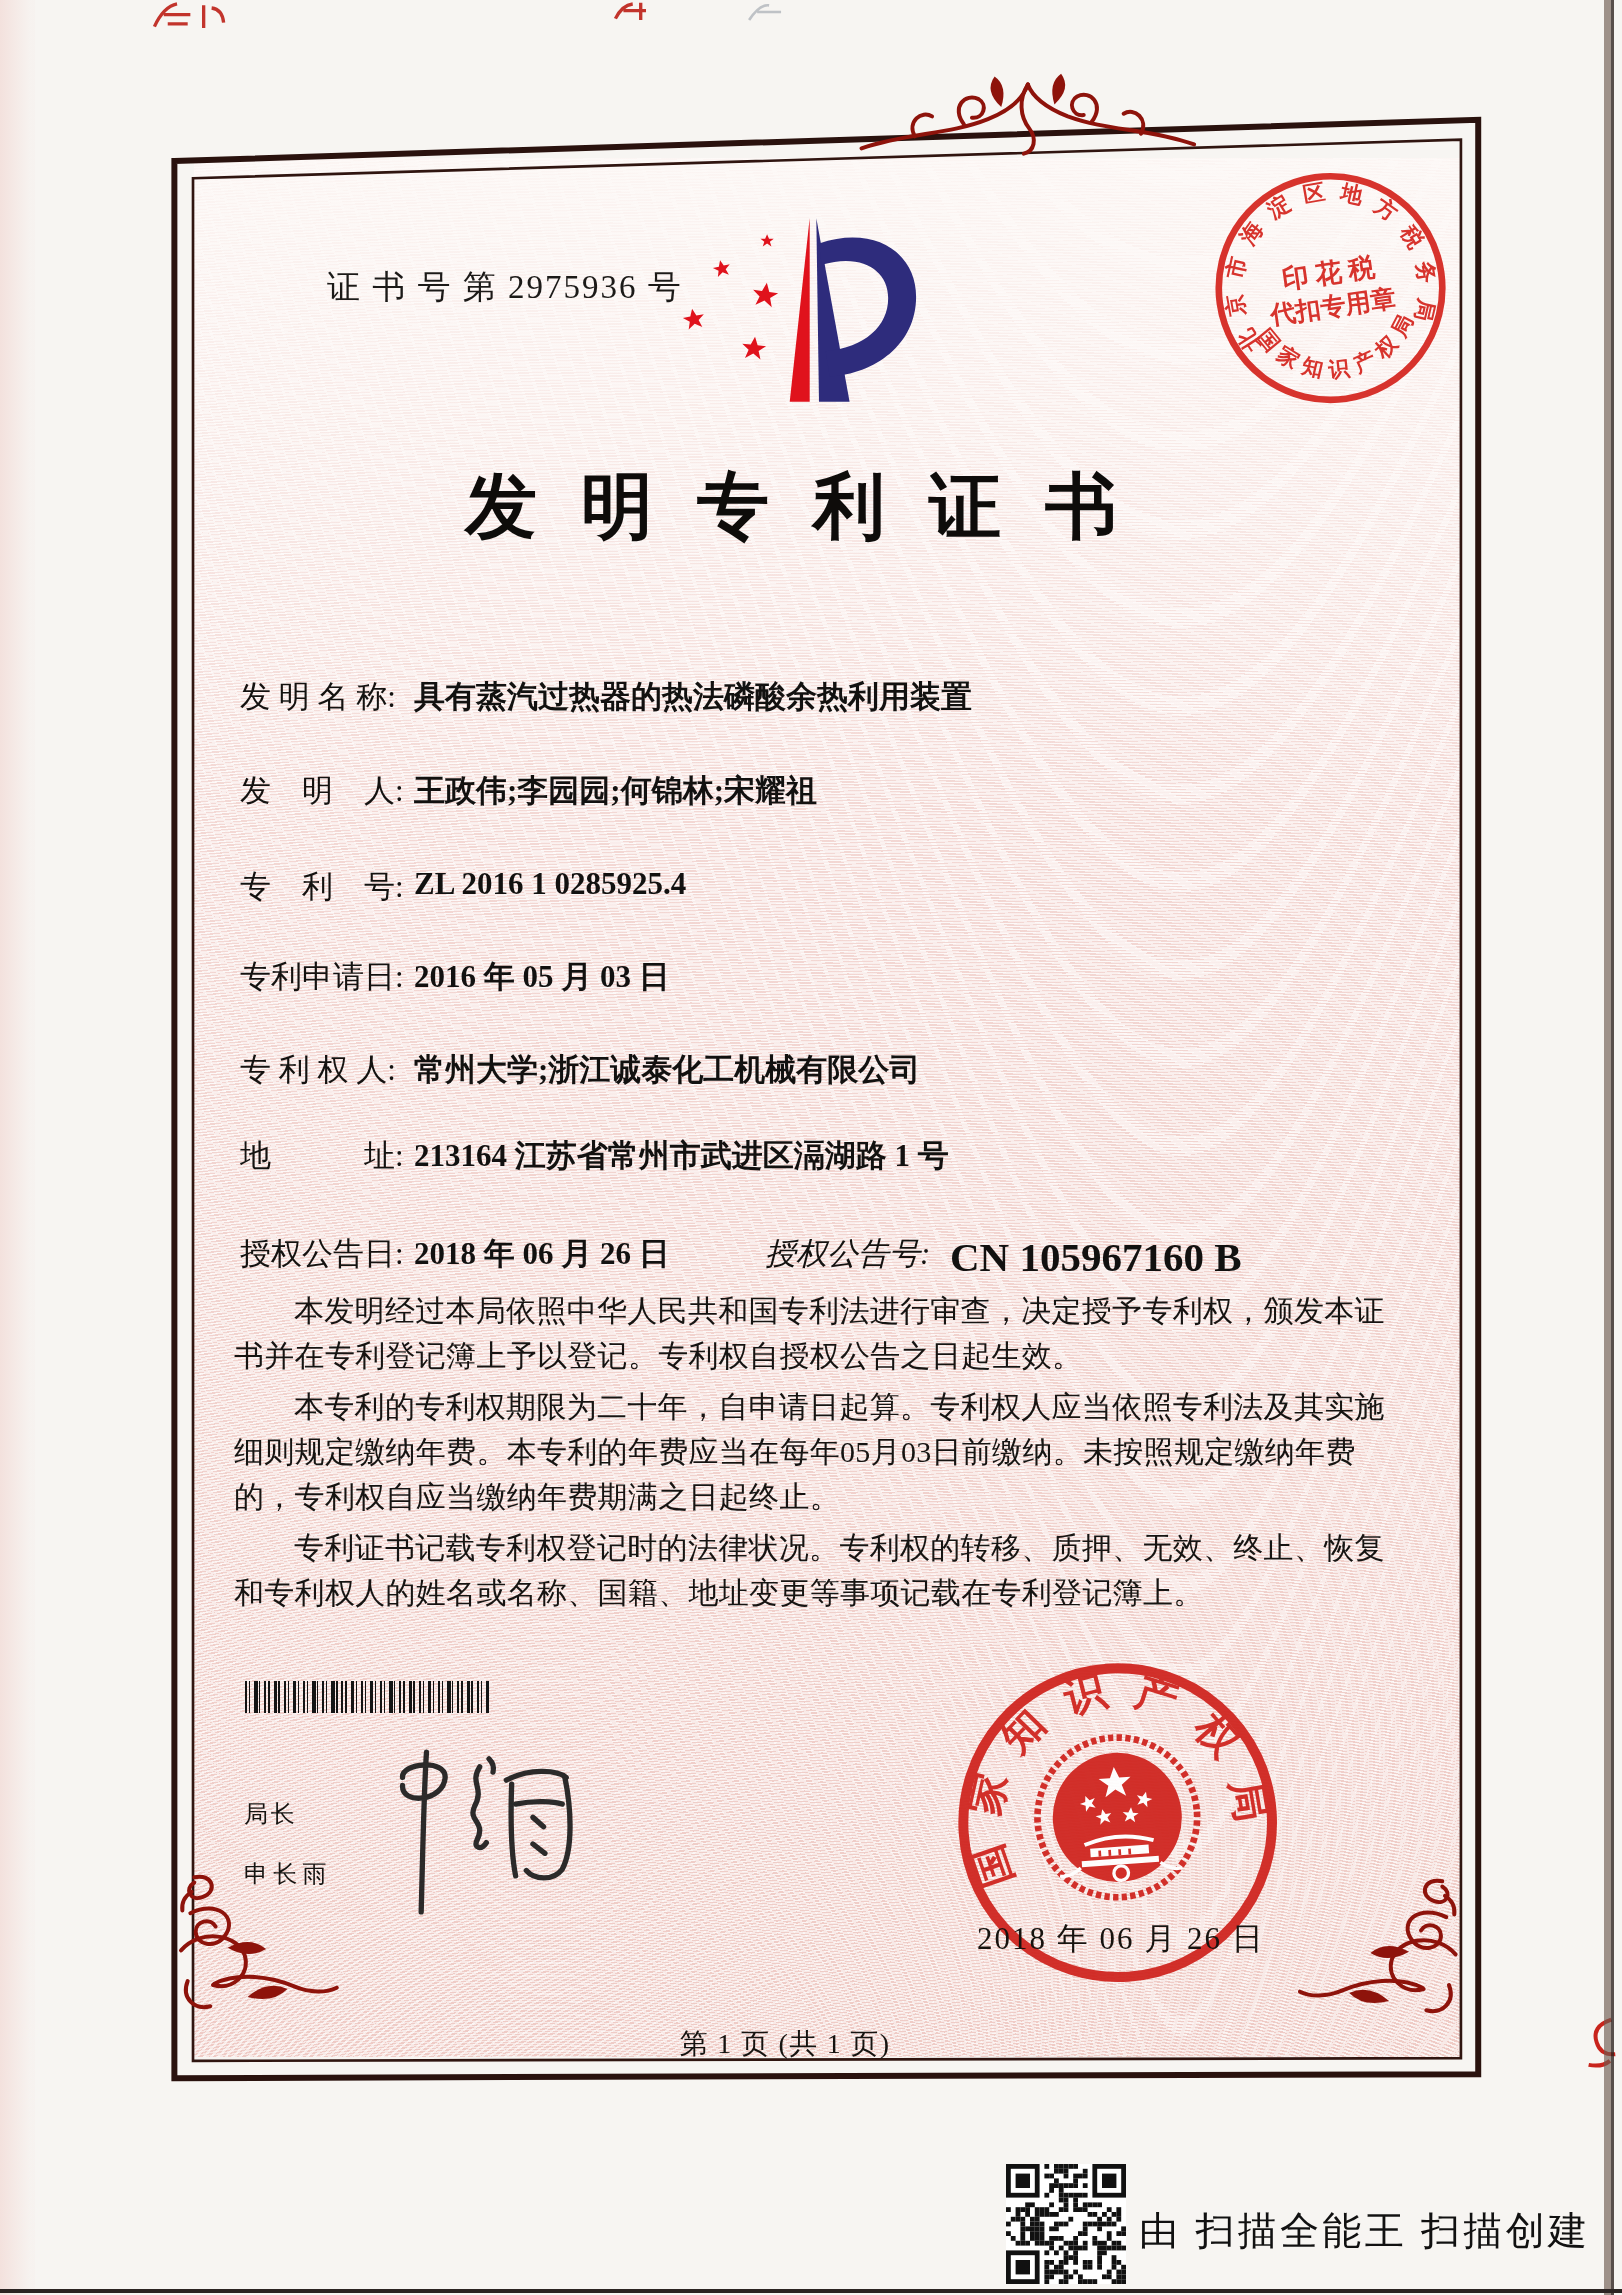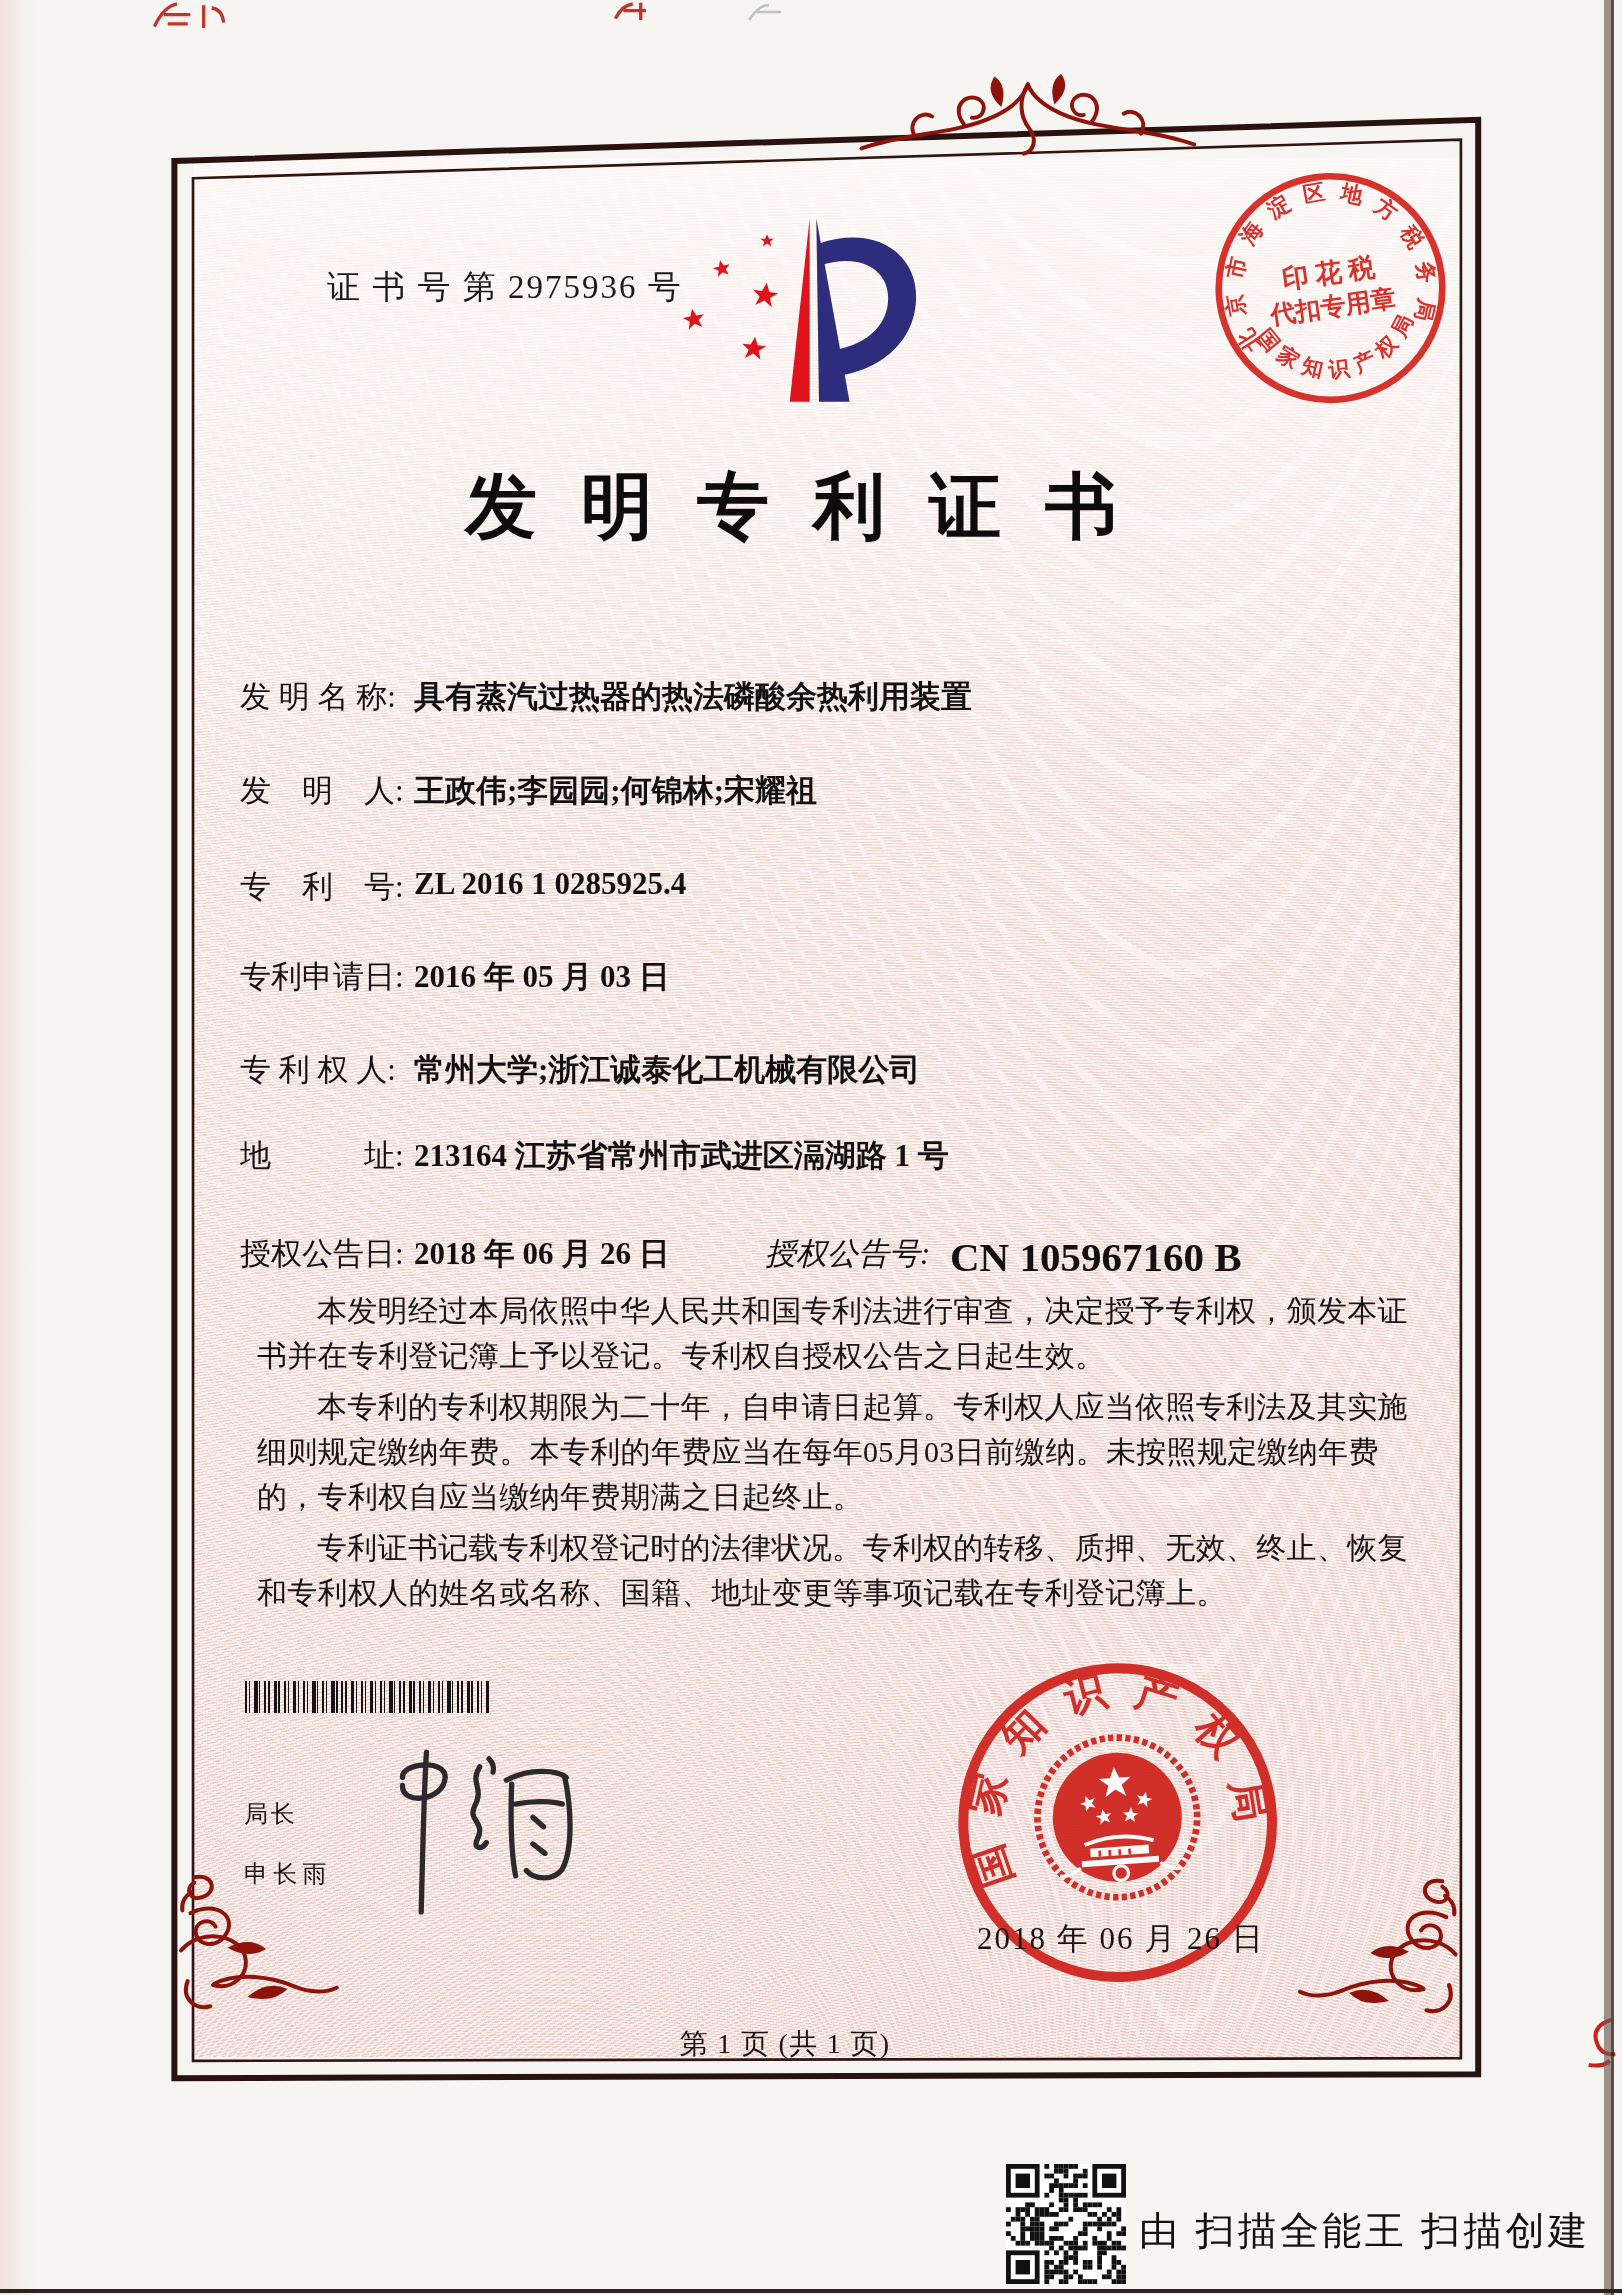--- a/index.html
+++ b/index.html
@@ -19,21 +19,21 @@
   .txt{z-index:3;color:#151310;}
   #cert-no{left:327px;top:265px;font-size:33px;letter-spacing:2px;color:#1c1a18;}
   #title{left:802px;top:459px;transform:translateX(-50%);font-size:72px;font-weight:600;
          letter-spacing:44px;padding-left:22px;white-space:nowrap;color:#0e0c0a;}
   .row{left:0;top:0;width:1622px;height:40px;margin-top:7px;}
   .row .lbl{position:absolute;left:240px;font-size:31px;white-space:nowrap;color:#141210;}
   .row .val{position:absolute;left:414px;font-size:31px;font-weight:600;white-space:nowrap;color:#121110;}
   .row .lbl2{position:absolute;left:765px;font-size:31px;white-space:nowrap;color:#141210;font-style:italic;}
   .row .val2{position:absolute;left:950px;font-size:41px;font-weight:600;white-space:nowrap;color:#121110;}
   #body-text{left:234px;top:1288px;width:1172px;font-size:30px;line-height:45px;
-             letter-spacing:0.3px;color:#161412;margin-left:23px;}
+             letter-spacing:0.3px;color:#161412;}
   #body-text p{margin:0 0 6px 0;text-indent:2em;}
   #barcode{left:245px;top:1681px;width:245px;height:32px;z-index:3;
     background:repeating-linear-gradient(90deg,#141414 0 2px,rgba(0,0,0,0) 2px 4px,#141414 4px 5.3px,
       rgba(0,0,0,0) 5.3px 9.3px,#141414 9.3px 12.6px,rgba(0,0,0,0) 12.6px 14px,#141414 14px 15.3px,rgba(0,0,0,0) 15.3px 19.3px);}
   #director-title{left:244px;top:1798px;font-size:24px;letter-spacing:2.7px;}
   #director-name{left:244px;top:1858px;font-size:24px;letter-spacing:5.3px;}
   #seal-date{left:977px;top:1918px;font-size:31px;letter-spacing:2px;color:#17130f;z-index:4;}
   #page-no{left:785px;top:2025px;transform:translateX(-50%);font-size:28px;letter-spacing:1.3px;white-space:nowrap;}
   #scan-note{left:1139px;top:2204px;font-size:39px;letter-spacing:3.3px;white-space:nowrap;
              font-family:"Liberation Sans","DejaVu Sans",sans-serif;color:#111;z-index:3;}

